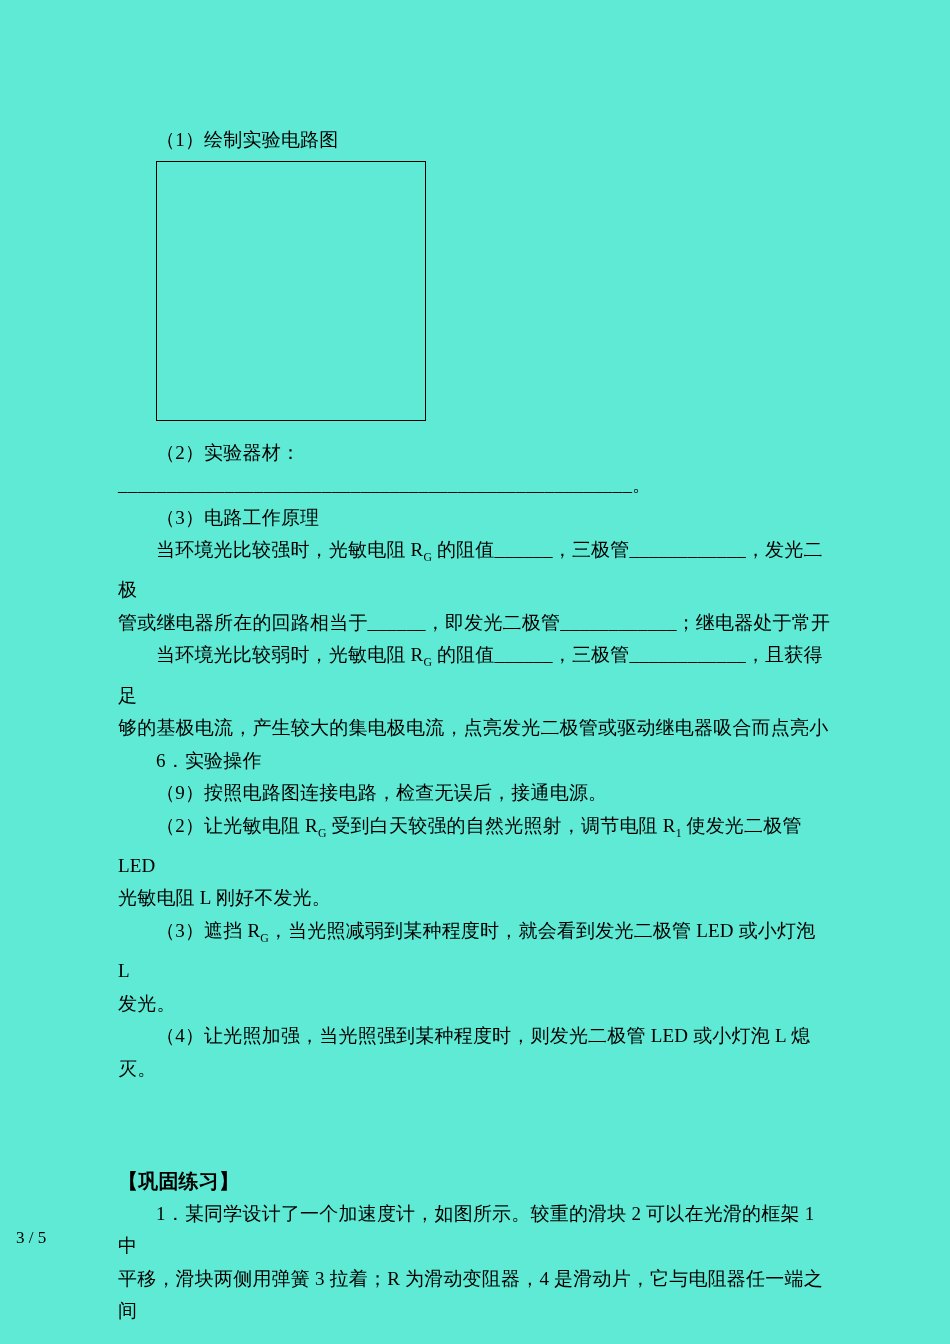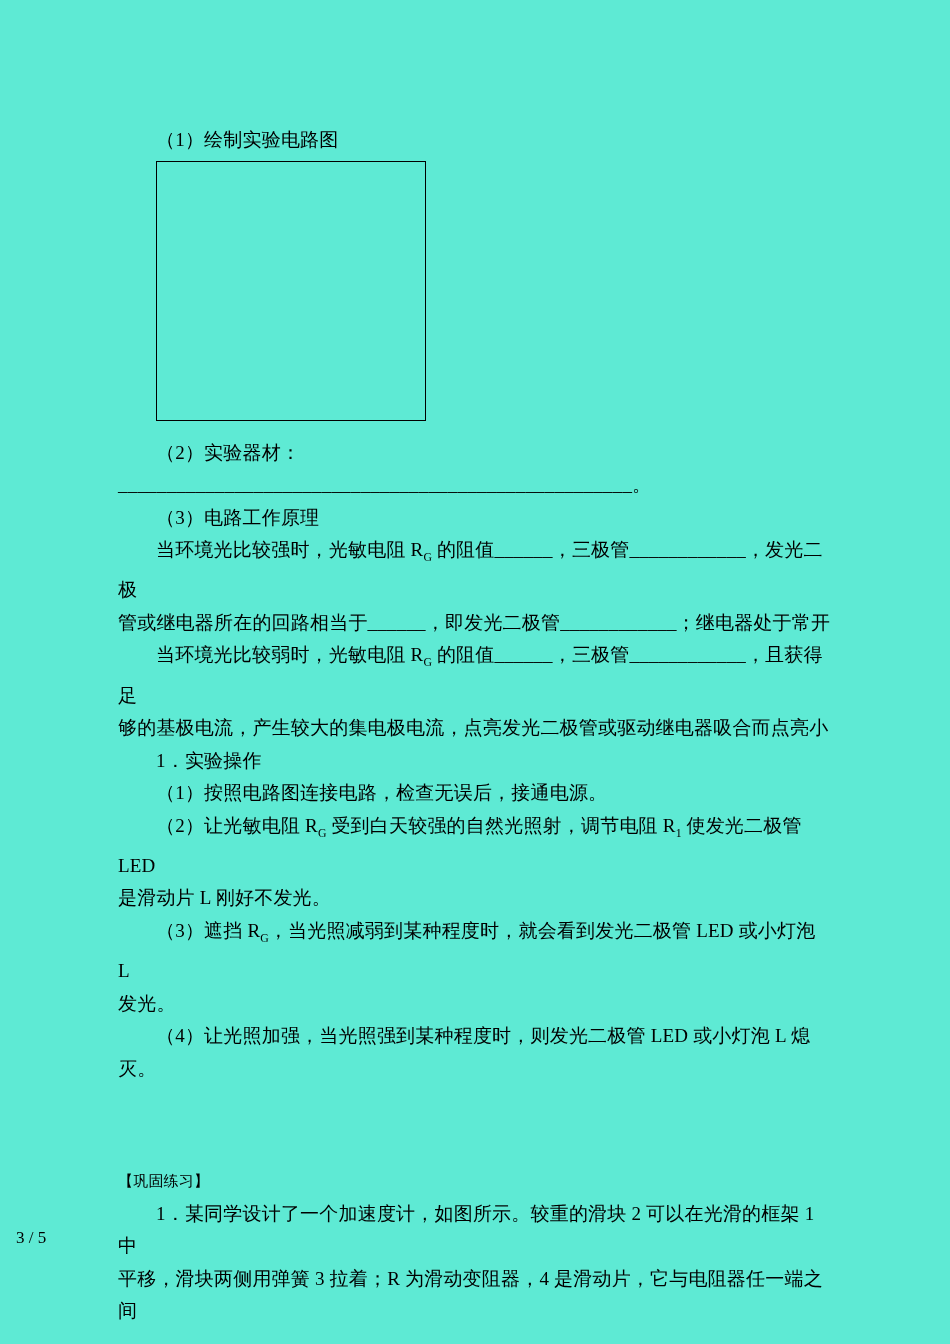--- a/index.html
+++ b/index.html
@@ -34,22 +34,22 @@
   .circuit-box {
     width: 270px;
     height: 260px;
     border: 1.5px solid #000000;
     margin: 4px 0 16px 38px;
     box-sizing: border-box;
   }
   .practice-heading {
     margin-top: 80px;
     font-family: "Liberation Sans", "DejaVu Sans", sans-serif;
-    font-weight: 400;
-    font-size: 15px;
+    font-weight: 700;
+    font-size: 20px;
   }
   .footer {
     position: absolute;
     top: 1226px;
     left: 16px;
     width: 100%;
     text-align: left;
     font-size: 17px;
     line-height: 24px;
   }
@@ -67,26 +67,26 @@
     <div class="line indent"><span>（2）实验器材：</span><span>_____________________________________________________</span><span>。</span></div>
 
     <div class="line indent"><span>（3）电路工作原理</span></div>
 
     <div class="line indent"><span>当环境光比较强时，光敏电阻 R</span><span class="sb">G</span><span> 的阻值______，三极管____________，发光二极</span></div>
     <div class="line"><span>管或继电器所在的回路相当于______，即发光二极管____________；继电器处于常开</span></div>
 
     <div class="line indent"><span>当环境光比较弱时，光敏电阻 R</span><span class="sb">G</span><span> 的阻值______，三极管____________，且获得足</span></div>
     <div class="line"><span>够的基极电流，产生较大的集电极电流，点亮发光二极管或驱动继电器吸合而点亮小</span></div>
 
-    <div class="line indent"><span>1．实验操作</span></div>
+    <div class="line indent"><span>6．实验操作</span></div>
 
-    <div class="line indent"><span>（1）按照电路图连接电路，检查无误后，接通电源。</span></div>
+    <div class="line indent"><span>（9）按照电路图连接电路，检查无误后，接通电源。</span></div>
 
     <div class="line indent"><span>（2）让光敏电阻 R</span><span class="sb">G</span><span> 受到白天较强的自然光照射，调节电阻 R</span><span class="sb">1</span><span> 使发光二极管 LED</span></div>
-    <div class="line"><span>是滑动片 L 刚好不发光。</span></div>
+    <div class="line"><span>光敏电阻 L 刚好不发光。</span></div>
 
     <div class="line indent"><span>（3）遮挡 R</span><span class="sb">G</span><span>，当光照减弱到某种程度时，就会看到发光二极管 LED 或小灯泡 L</span></div>
     <div class="line"><span>发光。</span></div>
 
     <div class="line indent"><span>（4）让光照加强，当光照强到某种程度时，则发光二极管 LED 或小灯泡 L 熄灭。</span></div>
 
     <div class="line practice-heading"><span>【巩固练习】</span></div>
 
     <div class="line indent"><span>1．某同学设计了一个加速度计，如图所示。较重的滑块 2 可以在光滑的框架 1 中</span></div>
     <div class="line"><span>平移，滑块两侧用弹簧 3 拉着；R 为滑动变阻器，4 是滑动片，它与电阻器任一端之间</span></div>

